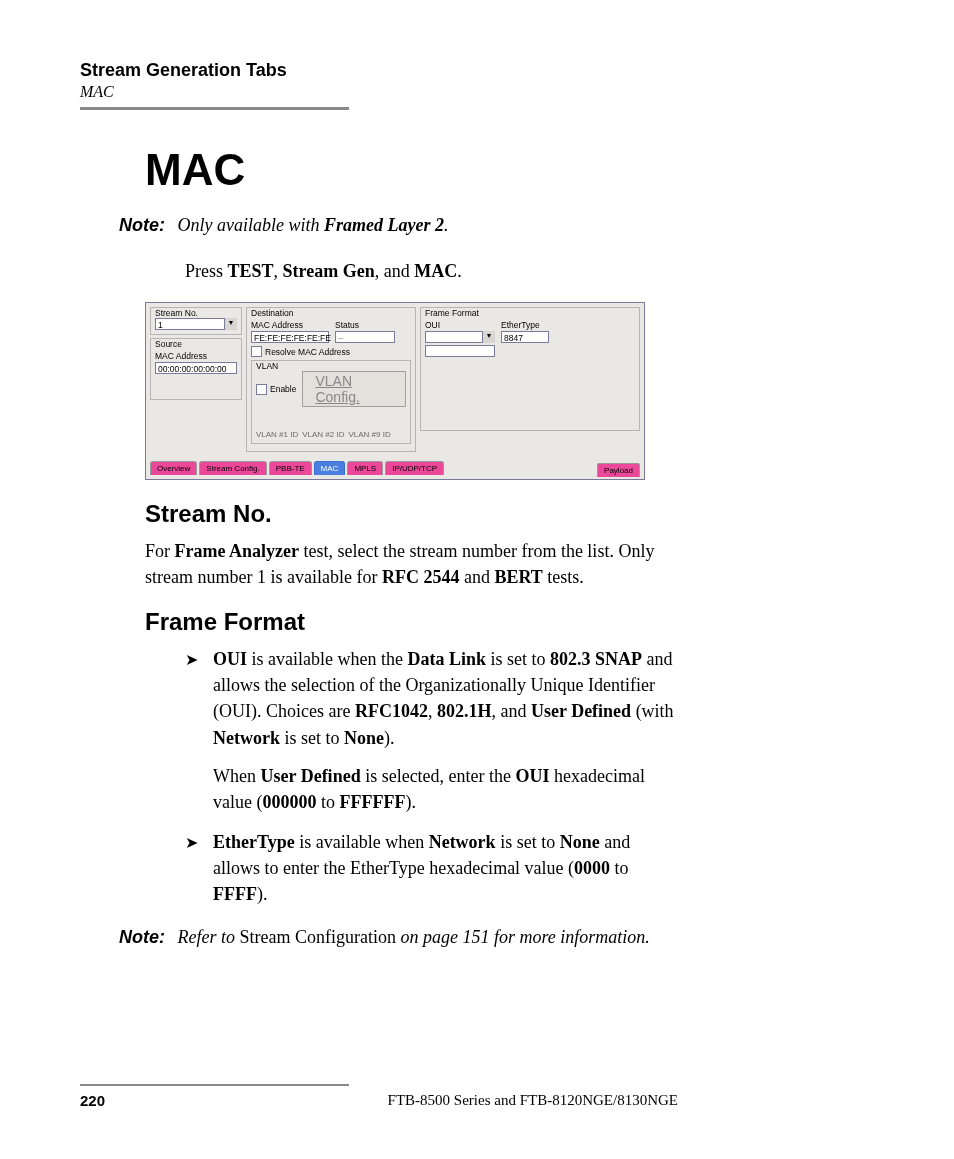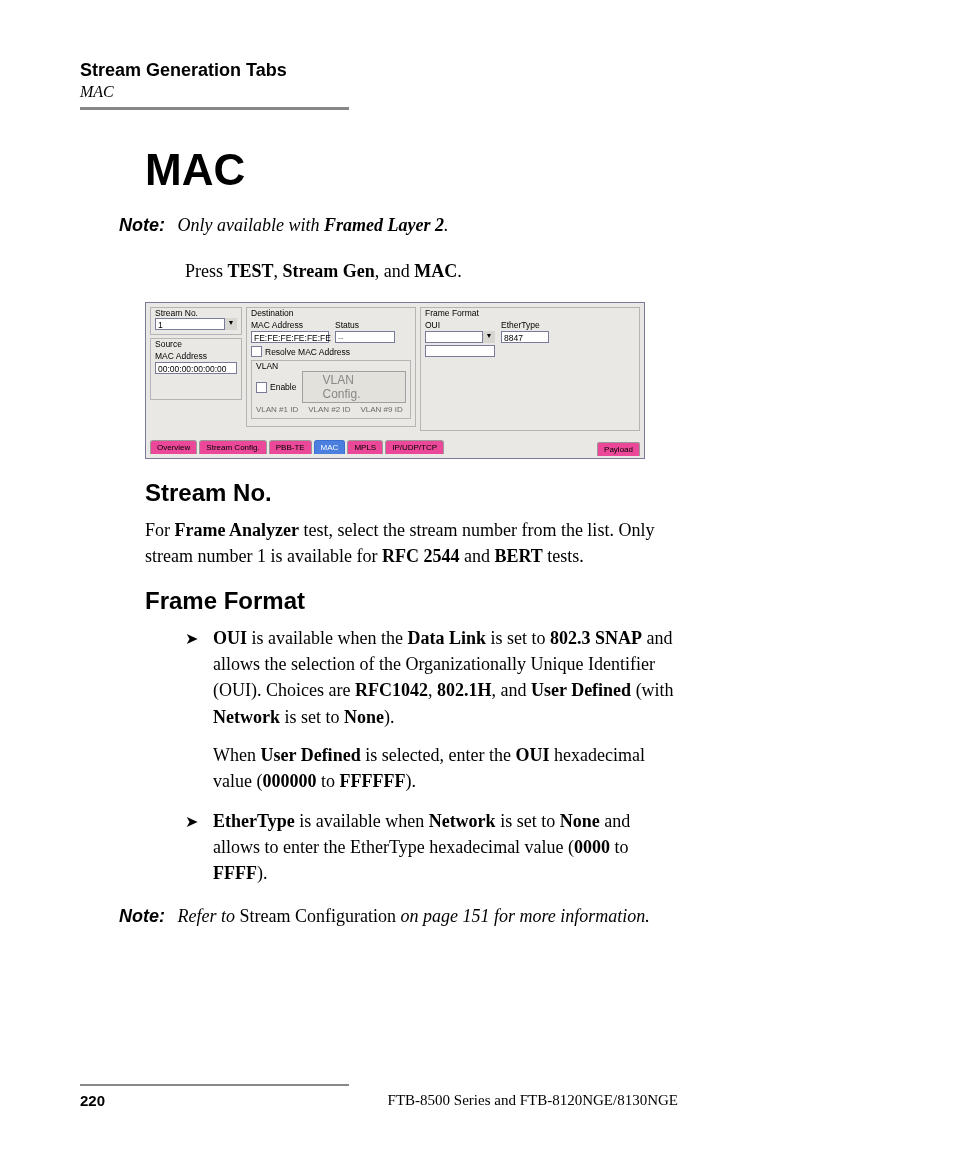--- a/index.html
+++ b/index.html
@@ -146,24 +146,24 @@
   .dropdown { position: relative; }
   .dropdown .arrow {
     position: absolute; right: 0; top: 0; width: 12px; height: 12px;
     background: #d8d6d1; border-left: 1px solid #7a7a9a;
     text-align: center; line-height: 10px; font-size: 7px;
   }
   .row { display: flex; gap: 6px; }
   .chk { font-size: 8.5px; display: flex; align-items: center; gap: 3px; margin: 3px 0; }
   .chk .box { width: 9px; height: 9px; border: 1px solid #7a7a9a; background:#fff; }
   .btn-inline {
-    border: 1px solid #a0a0a0; background: #e3e1dc; font-size: 12px;
-    padding: 1px 19px; color: #888;
-  }
-  .vlan-ids { display:flex; gap:10px; font-size:8px; color:#6a6a6a; margin-top:2px;}
+    border: 1px solid #a0a0a0; background: #e3e1dc; font-size: 14px;
+    padding: 1px 12px; color: #888; text-decoration: underline;
+  }
+  .vlan-ids { display:flex; gap:4px; font-size:8px; color:#6a6a6a; margin-top:23px;}
   .tabs {
     position: absolute; left: 4px; right: 4px; bottom: 4px;
     display: flex; gap: 2px; flex-wrap: wrap;
   }
   .tab {
     border: 1px solid #9a9a9a; border-bottom: none;
     background: #ec4899; font-size: 8px; padding: 2px 6px;
     border-radius: 3px 3px 0 0;
   }
   .tab.active { background: #4a7fe0; color: #fff; border-color:#3a6fd0; }

